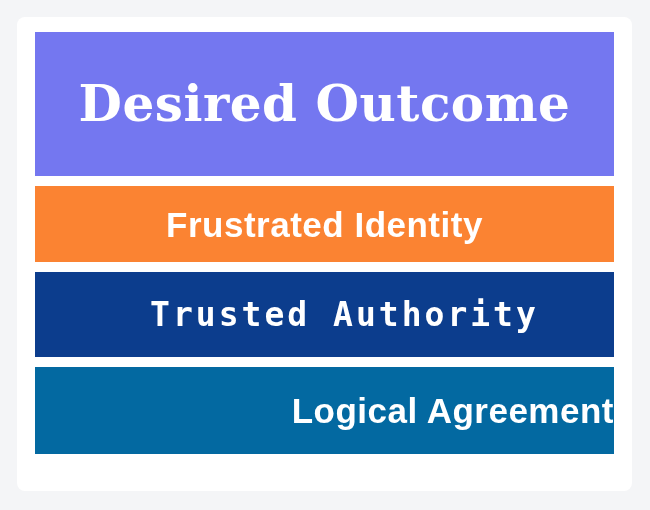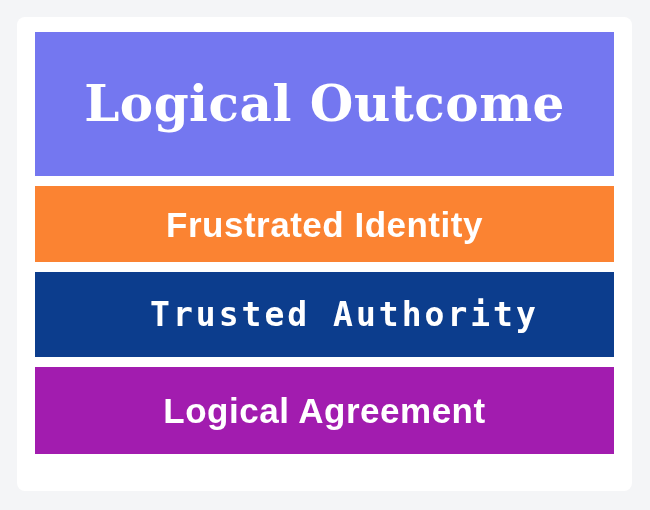--- a/index.html
+++ b/index.html
@@ -63,28 +63,28 @@
     font-size: 33px;
     letter-spacing: 3px;
   }
 </style>
 </head>
 <body style="background-color: rgb(244, 245, 247);">
 
 <div class="card">
 
   <div class="layer layer-0" style="background-color: rgb(116, 119, 240);">
-    <span class="layer-label label-serif">Logical Outcome</span>
+    <span class="layer-label label-serif">Desired Outcome</span>
   </div>
 
   <div class="layer layer-1" style="background-color: rgb(251, 131, 50);">
     <span class="layer-label label-sans">Frustrated Identity</span>
   </div>
 
   <div class="layer layer-2" style="background-color: rgb(12, 61, 141);">
     <span class="layer-label label-mono">Trusted Authority</span>
   </div>
 
-  <div class="layer layer-3" style="background-color: #a21caf;">
+  <div class="layer layer-3" style="background-color: #0369a1; justify-content: flex-end;">
     <span class="layer-label label-sans">Logical Agreement</span>
   </div>
 
 </div>
 
 </body></html>

